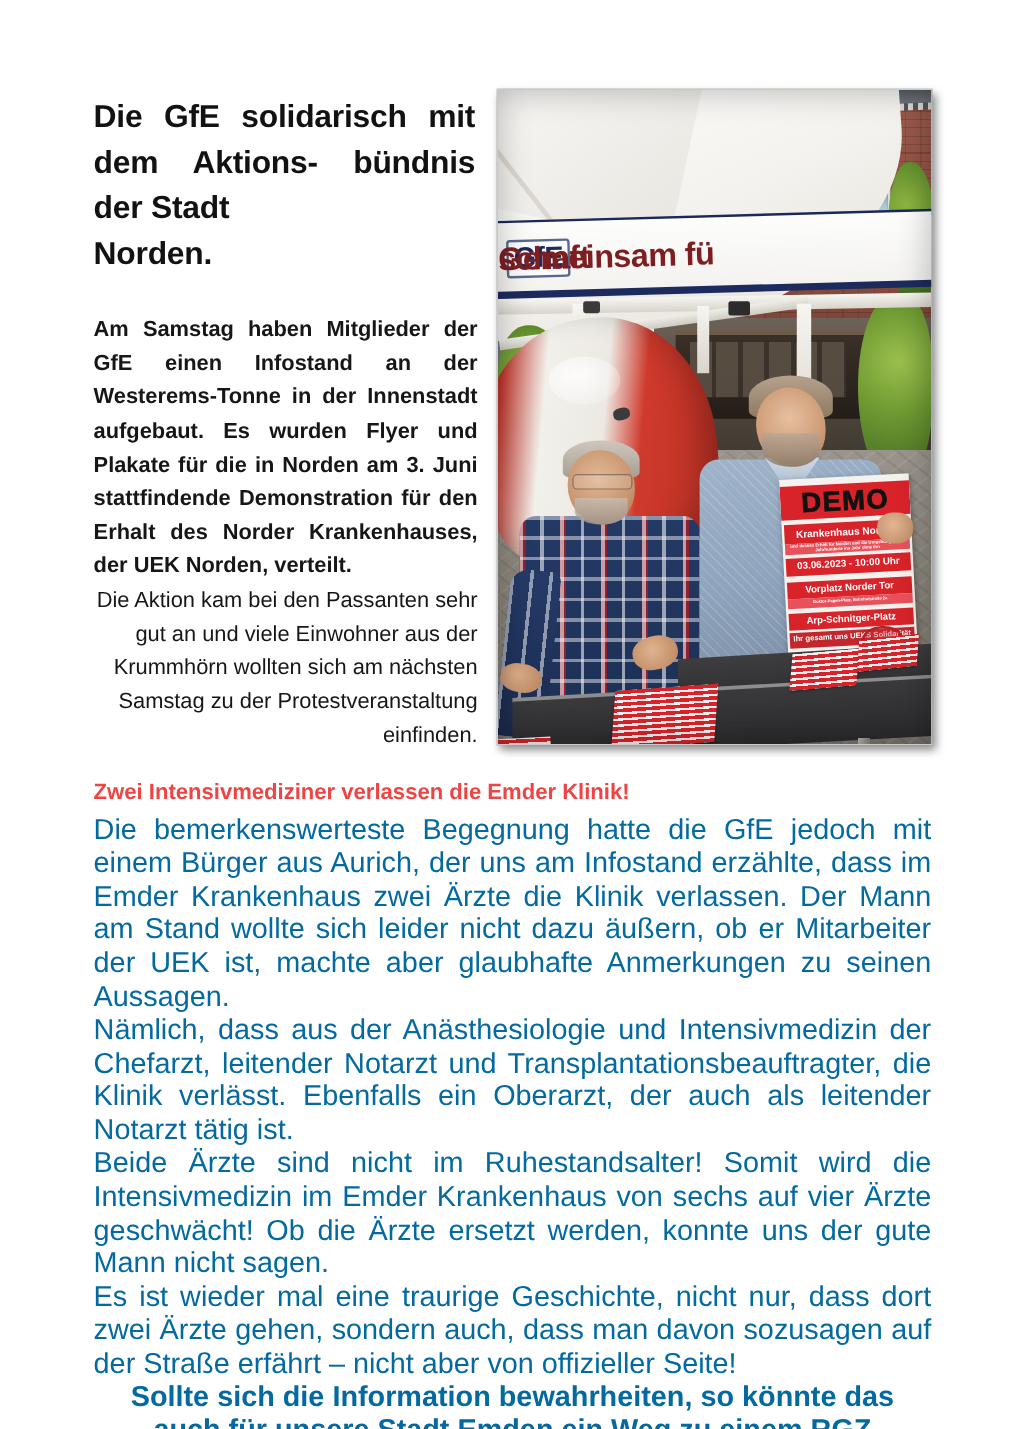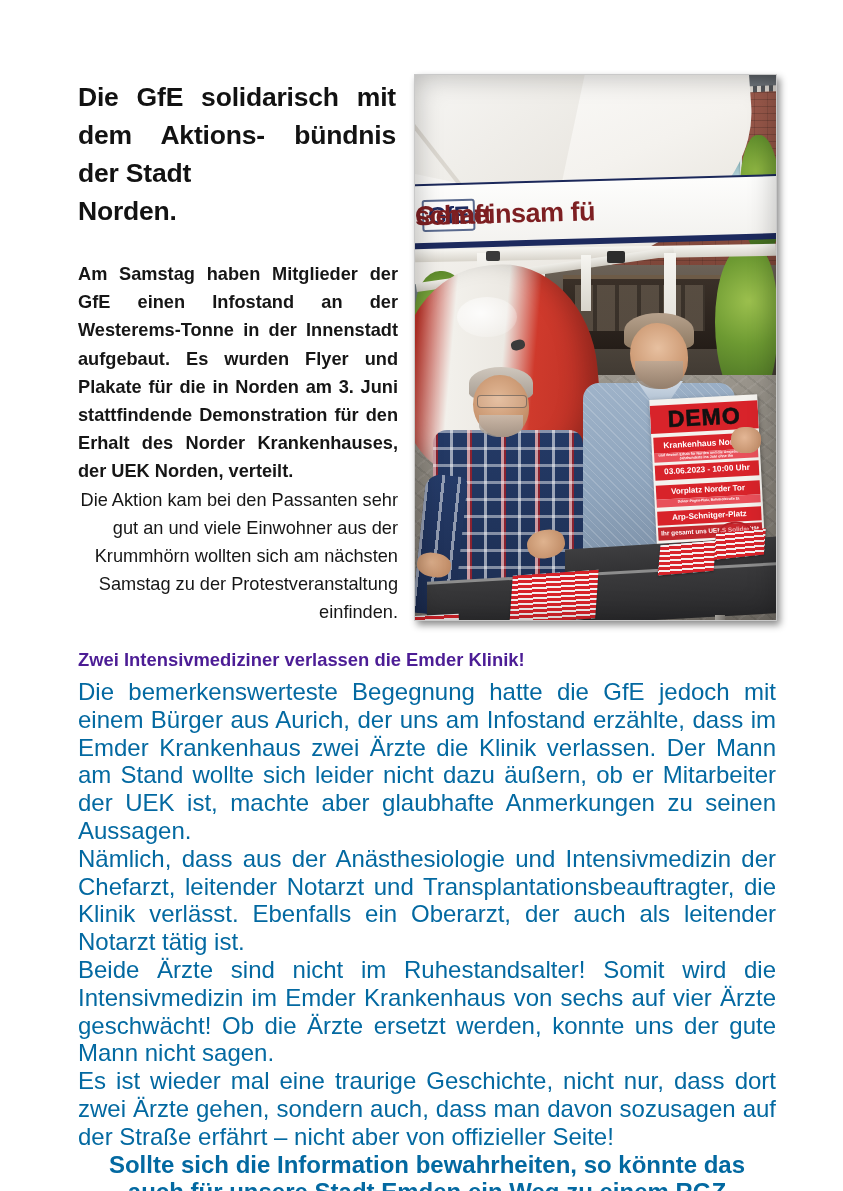--- a/index.html
+++ b/index.html
@@ -407,21 +407,21 @@
 
   
   .subhead {
     position: absolute;
     left: 78px;
     top: 648px;
     width: 700px;
     font-size: 18.4px;
     font-weight: bold;
     line-height: 24px;
-    color: #4c1d95;
+    color: #ef4444;
   }
 
   
   .full-col {
     position: absolute;
     left: 78px;
     top: 678px;
     width: 698px;
     font-size: 24px;
     line-height: 27.8px;

